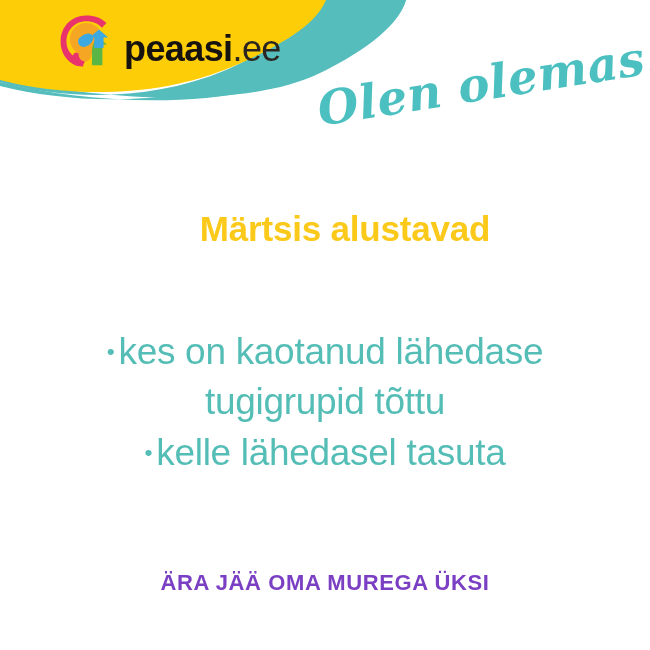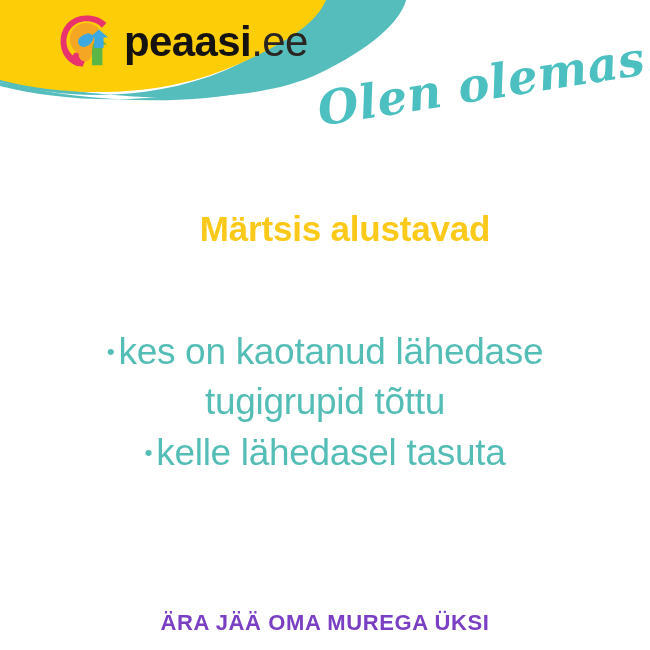--- a/index.html
+++ b/index.html
@@ -38,27 +38,27 @@
     gap: 10px;
     height: 62px;
   }
   .logo-mark {
     width: 58px;
     height: 58px;
     flex: 0 0 auto;
     display: block;
   }
   .logo-word {
-    font-size: 42px;
+    font-size: 36px;
     letter-spacing: -0.6px;
     color: #16120f;
     white-space: nowrap;
     line-height: 1;
     position: relative;
-    top: 1px;
+    top: 8px;
     text-align: right;
   }
   .logo-word .brand-main {
     font-weight: bold;
   }
   .logo-word .brand-tld {
     font-weight: normal;
     color: #2a2521;
   }
 
@@ -130,21 +130,20 @@
     position: absolute;
     left: 0;
     top: 570px;
     width: 650px;
     text-align: center;
     color: #7a3fc3;
     font-size: 22px;
     font-weight: bold;
     letter-spacing: 0.6px;
     white-space: nowrap;
-    margin-top: 40px;
   }
 </style>
 </head>
 <body>
 
 <div id="poster">
 
   <svg id="top-art" viewBox="0 0 650 220" xmlns="http://www.w3.org/2000/svg">
     <path fill="#56bdbd" d="M0,78 C120,104 250,106 318,74 C372,48 400,22 406,0 L300,0
              C292,26 268,52 226,70 C150,102 64,100 0,82 Z"></path>

